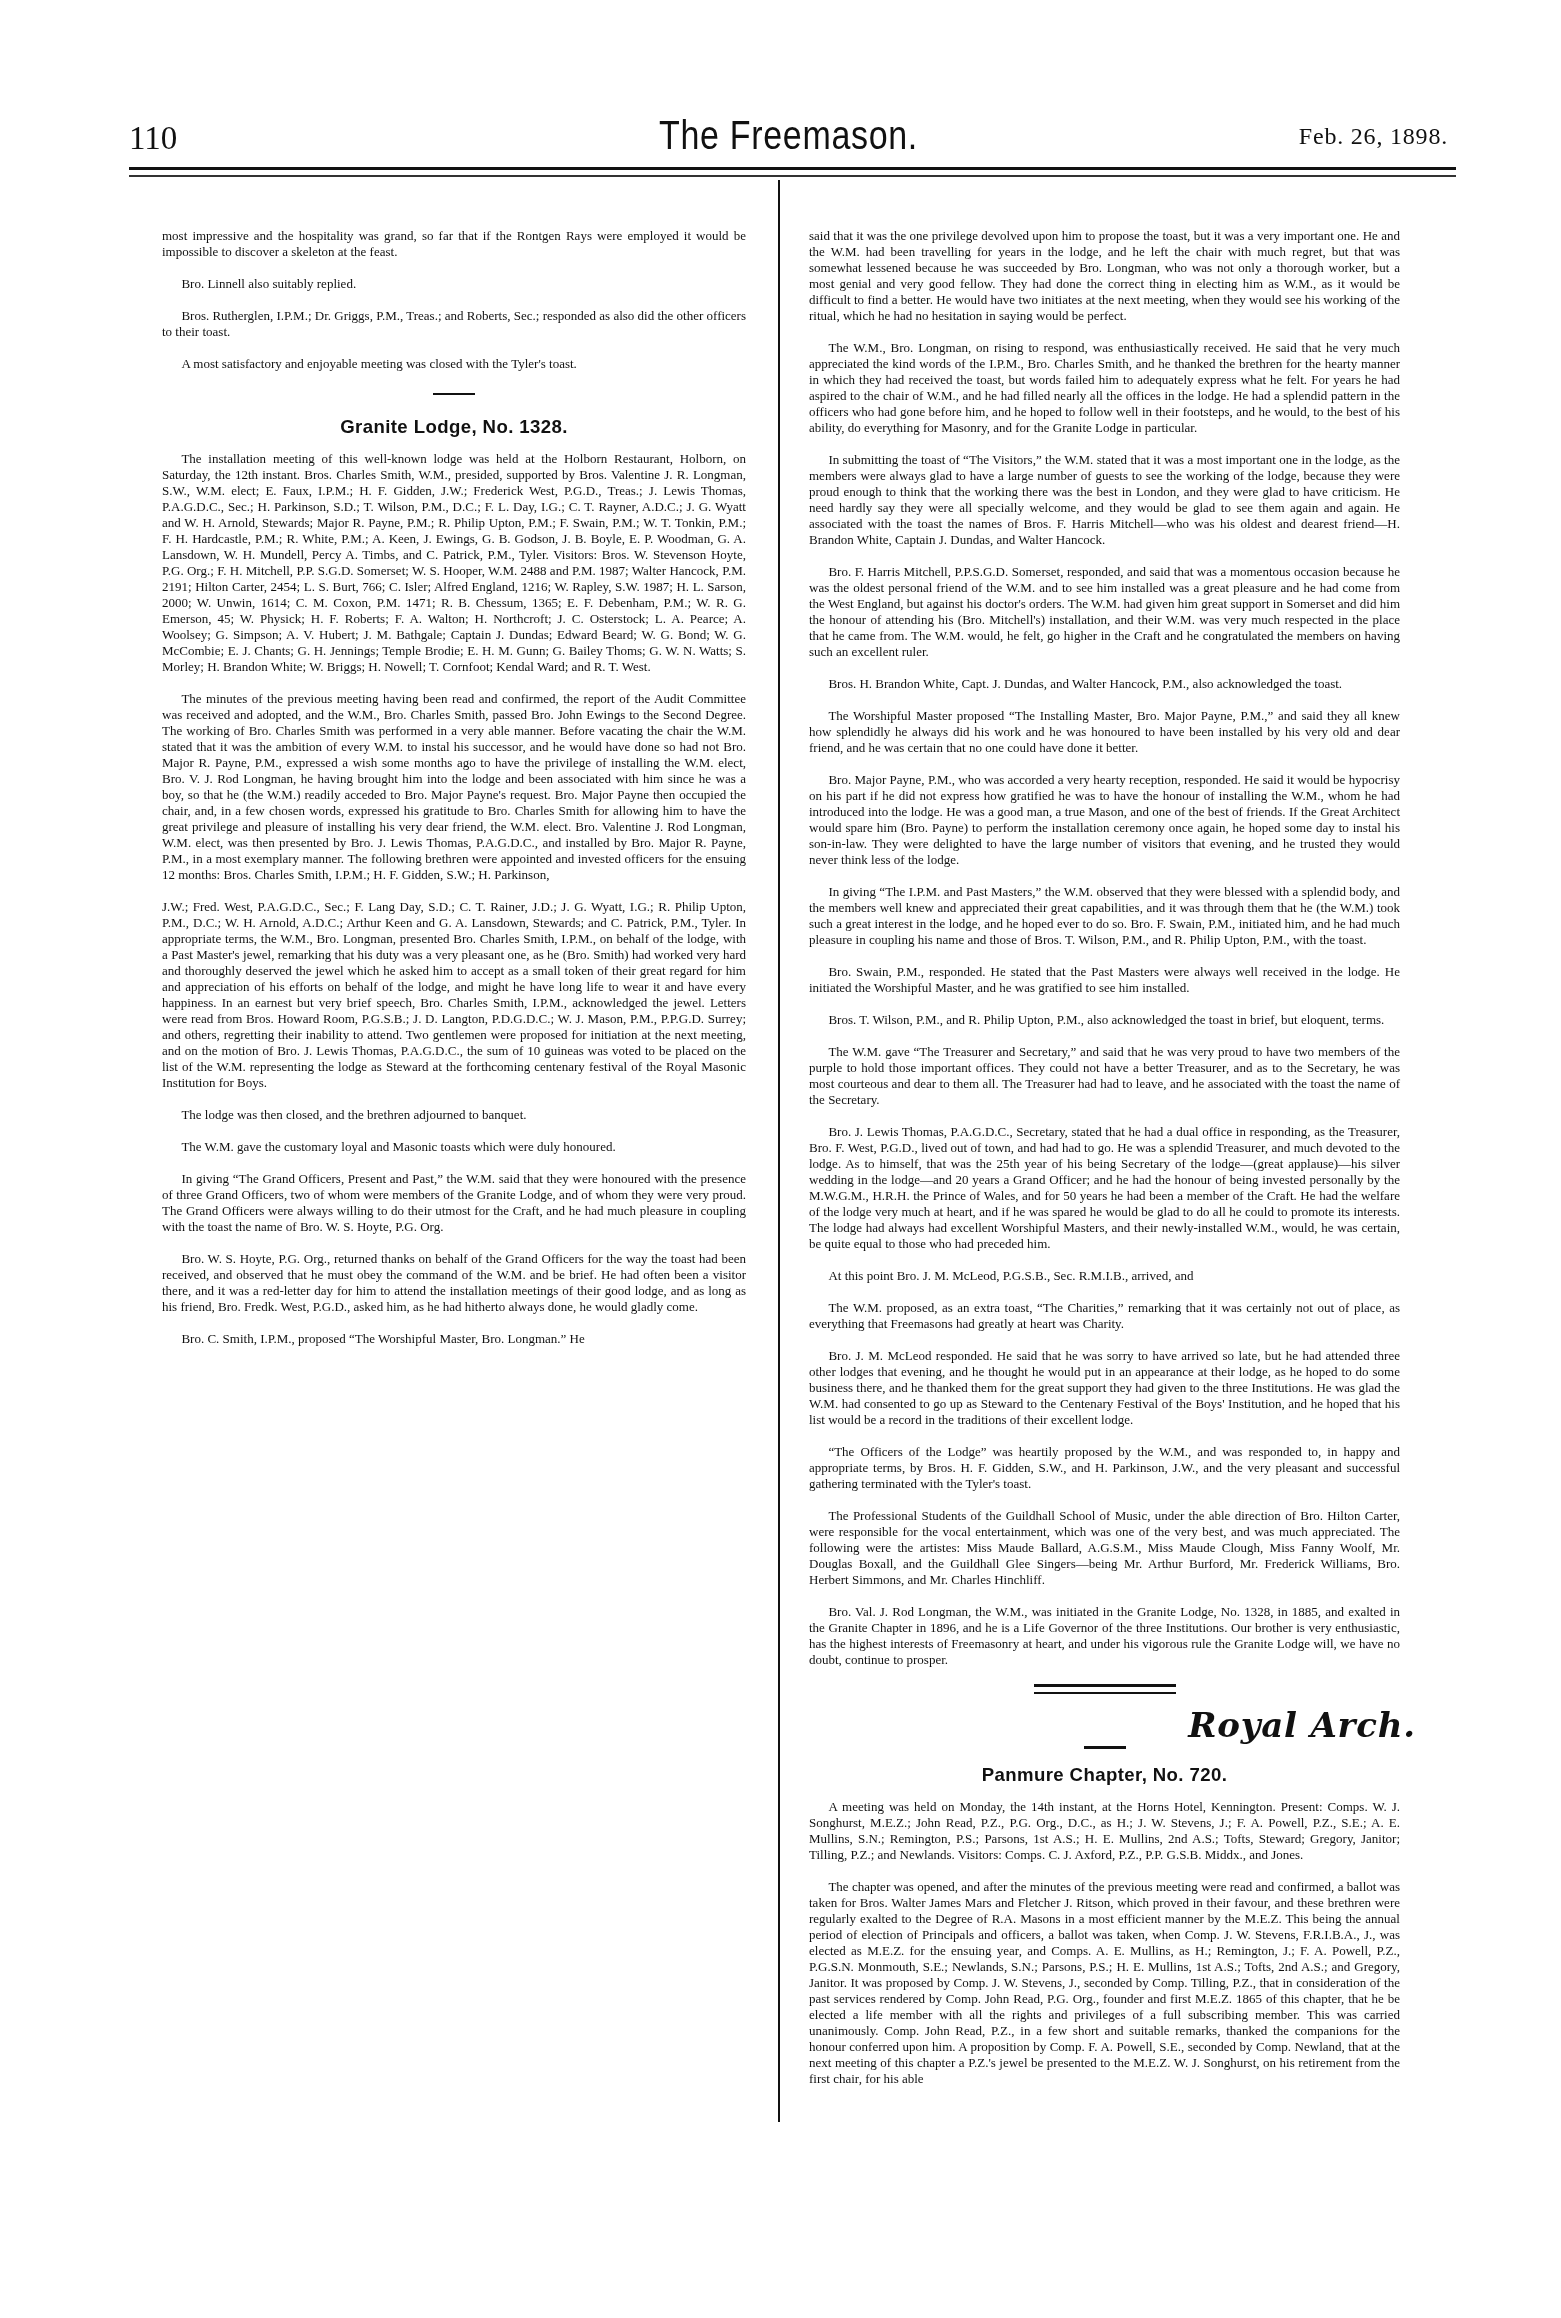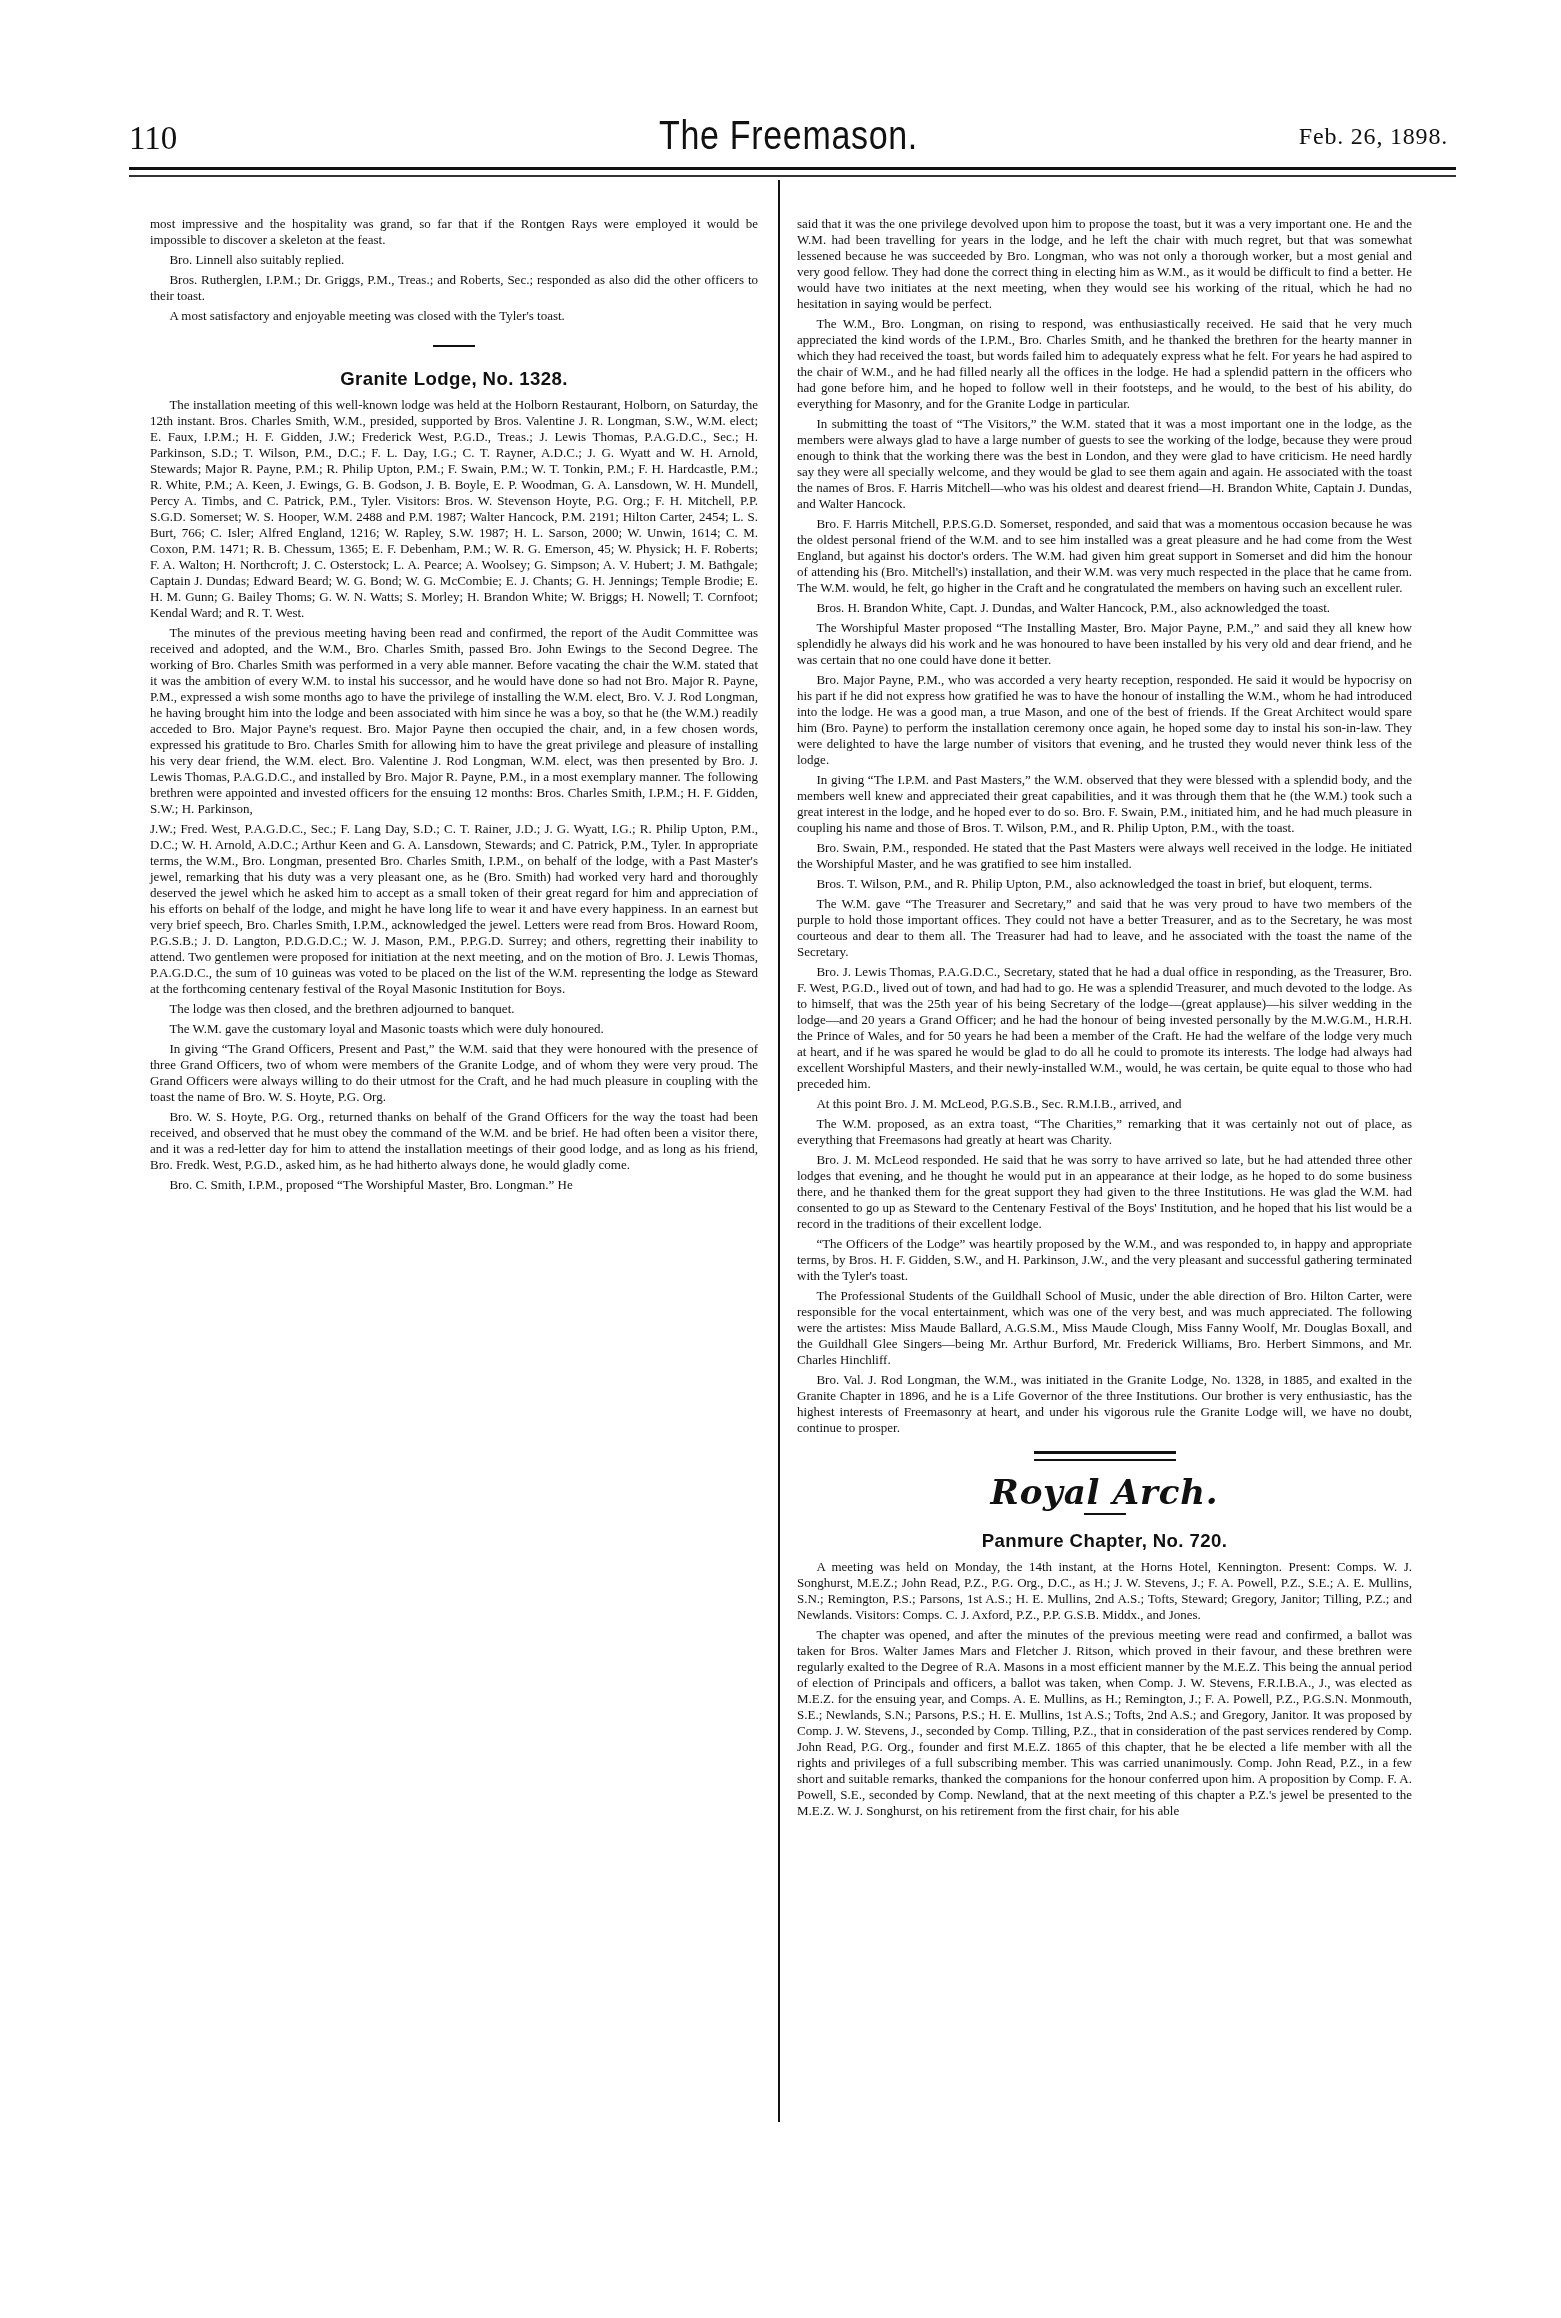--- a/index.html
+++ b/index.html
@@ -10,21 +10,21 @@
   .title { position: absolute; left: 0; right: 0; top: 0; text-align: center; font-size: 40px;
            font-family: "Liberation Sans Narrow", "Liberation Sans", sans-serif; transform: scaleX(0.85); letter-spacing: 0.8px; }
   .date { position: absolute; right: 0; top: 9.7px; font-size: 24px; letter-spacing: 0.8px; }
   .rule1 { position: absolute; left: 129px; top: 167px; width: 1327px; height: 3.2px; background: #111; }
   .rule2 { position: absolute; left: 129px; top: 175px; width: 1327px; height: 1.6px; background: #333; }
   .col-divider { position: absolute; left: 778px; top: 180px; width: 1.6px; height: 1942px; background: #111; }
 
   .col { position: absolute; top: 212px; width: 616px; font-size: 13px; line-height: 16px; text-align: justify; }
   .col-left { left: 146px; }
   .col-right { left: 793px; width: 623px; }
-  .col p { margin: 4px; text-indent: 19.4px; font-family: Liberation Serif, serif; }
+  .col p { margin: 16px; text-indent: 19.4px; font-family: Liberation Serif, serif; }
   .col p.noindent { text-indent: 0; }
 
   .short-rule { width: 42px; height: 2.4px; background: #111; margin: 21px auto 24px auto; }
   .section-heading { text-align: center; font-family: "Liberation Sans", "DejaVu Sans", sans-serif;
                      font-size: 18.6px; margin: 0 0 9.7px 0; letter-spacing: 0.4px; }
   .photo-wrap { margin: 14.6px auto 4.9px auto; width: 380px; }
   .photo { width: 374px; height: 405px; border: 1.6px solid #111; position: relative; overflow: hidden;
            background:
              radial-gradient(circle at 30% 20%, #bbb 0 0.8px, transparent 1.6px),
              radial-gradient(circle at 70% 60%, #999 0 0.8px, transparent 1.6px),
@@ -36,21 +36,21 @@
   .photo .face { position: absolute; left: 166px; top: 57px; width: 66px; height: 63px; background: #d8d8d8; border-radius: 32px; }
   .photo .moustache { position: absolute; left: 170px; top: 91px; width: 58px; height: 13px; background: #111; border-radius: 6.5px; }
   .photo .collar { position: absolute; left: 172px; top: 121px; width: 50px; height: 32px; background: #f1f1f1; clip-path: polygon(0 0,100% 0,60% 100%,40% 100%); }
   .photo .hat { position: absolute; left: 28px; top: 340px; width: 73px; height: 50px; background: #111; border-radius: 4.9px; }
   .photo .cane { position: absolute; left: 307px; top: 299px; width: 4px; height: 105px; background: #eee; transform: rotate(-12deg); }
   .caption { text-align: center; font-size: 10.5px; letter-spacing: 1.6px; margin-top: 3.2px; }
 
   .double-rule { width: 142px; margin: 14.6px auto 0 auto; }
   .double-rule div { height: 3.2px; background: #111; margin-bottom: 4.9px; }
   .double-rule div + div { height: 2.4px; }
-  .blackletter { text-align: center; font-family: "DejaVu Serif", serif; font-weight: bold; font-size: 34px;
+  .blackletter { text-align: right; font-family: "DejaVu Serif", serif; font-weight: bold; font-size: 34px;
                  font-style: italic; margin: 22.7px 0 13px 0; letter-spacing: 0.8px; }
 </style>
 </head>
 <body>
 
 <div class="masthead">
   <span class="page-num">110</span>
   <div class="title">The Freemason.</div>
   <span class="date">Feb. 26, 1898.</span>
 </div>

